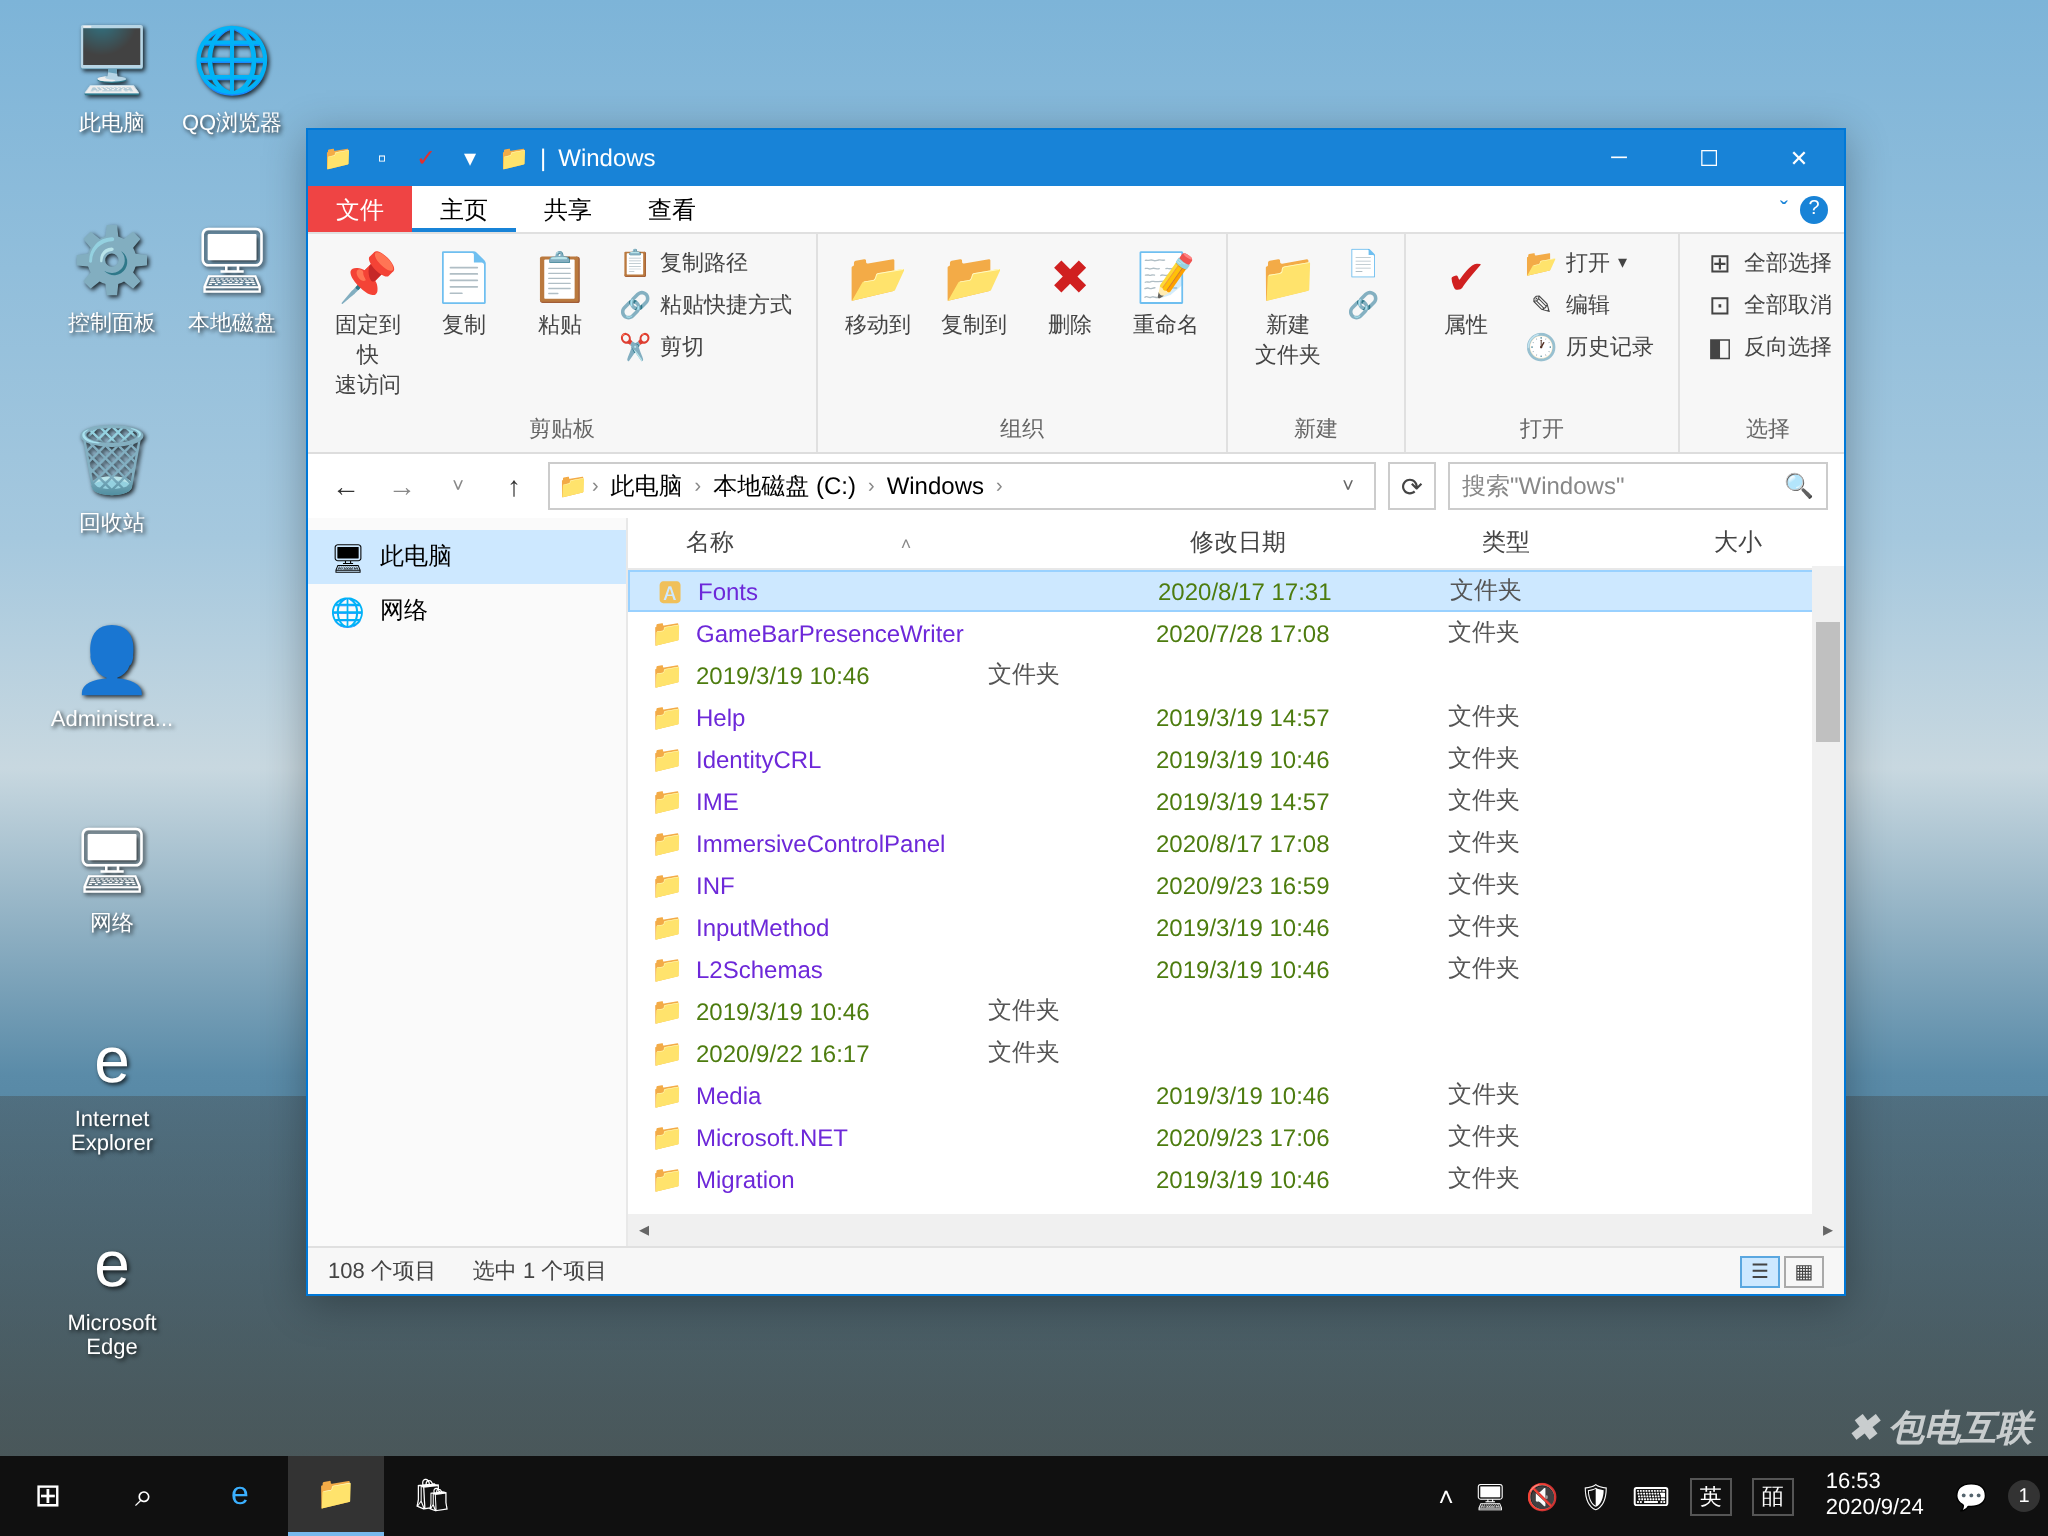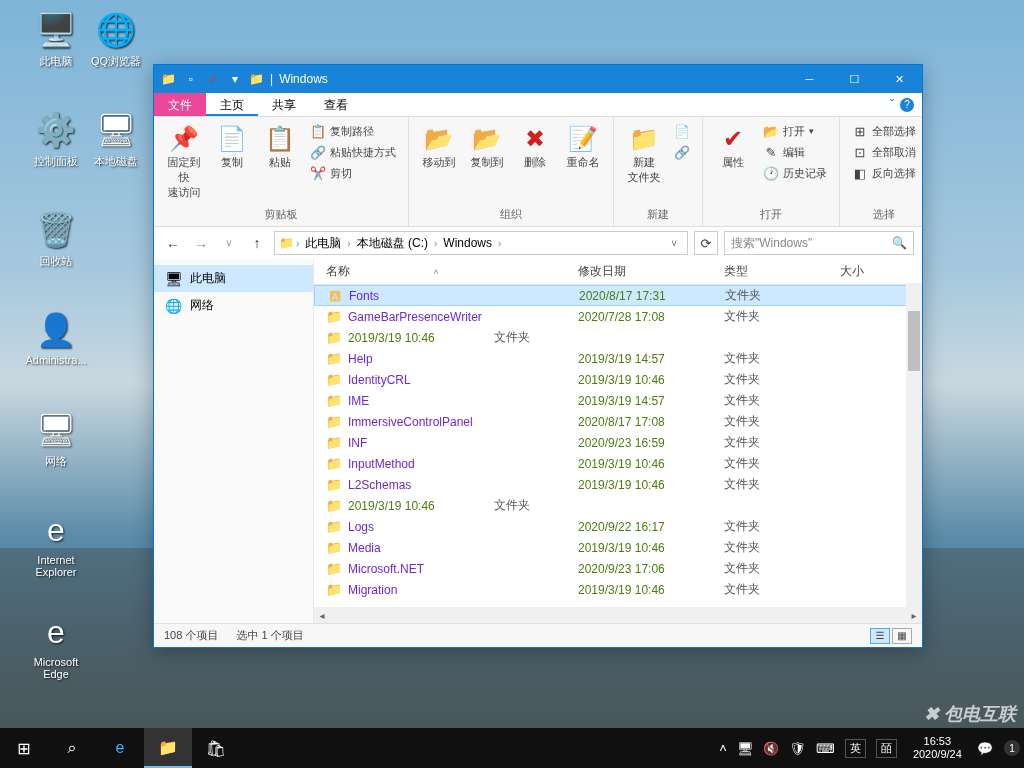--- a/index.html
+++ b/index.html
@@ -12,21 +12,21 @@
 
 .explorer { position: absolute; left: 153px; top: 64px; width: 770px; height: 584px; background: white; border: 1px solid #0078d7; box-shadow: 0 4px 20px rgba(0,0,0,0.3); display: flex; flex-direction: column; }
 .titlebar { height: 28px; background: #1883d7; display: flex; align-items: center; padding-left: 6px; color: white; font-size: 12px; }
 .titlebar .qat-icon { width: 18px; height: 18px; margin-right: 4px; display: inline-flex; align-items: center; justify-content: center; font-size: 12px; }
 .titlebar .title-text { margin-left: 6px; }
 .win-controls { margin-left: auto; display: flex; }
 .win-btn { width: 45px; height: 28px; display: flex; align-items: center; justify-content: center; color: white; font-size: 11px; }
 
 .ribbon-tabs { height: 24px; display: flex; align-items: stretch; font-size: 12px; background: white; border-bottom: 1px solid #e0e0e0; }
 .ribbon-tab { padding: 4px 14px; cursor: pointer; }
-.ribbon-tab.file { background: #ec4899; color: white; }
+.ribbon-tab.file { background: #ef4444; color: white; }
 .ribbon-tab.active { border-bottom: 2px solid #1883d7; }
 .ribbon-help { margin-left: auto; display: flex; align-items: center; padding-right: 8px; gap: 6px; color: #1883d7; }
 
 .ribbon { height: 110px; background: #f7f7f7; display: flex; border-bottom: 1px solid #ddd; }
 .ribbon-group { border-right: 1px solid #e0e0e0; padding: 4px 8px; display: flex; flex-direction: column; font-size: 11px; color: #666; }
 .ribbon-group .group-label { text-align: center; margin-top: auto; color: #666; font-size: 11px; padding-top: 2px; }
 .ribbon-row { display: flex; gap: 4px; align-items: flex-start; }
 .ribbon-btn-large { width: 44px; text-align: center; font-size: 11px; color: #444; padding: 2px; }
 .ribbon-btn-large .ri { height: 32px; display: flex; align-items: center; justify-content: center; font-size: 24px; }
 .ribbon-btn-small { font-size: 11px; color: #444; padding: 2px 4px; display: flex; align-items: center; gap: 4px; white-space: nowrap; }
@@ -44,21 +44,21 @@
 .searchbox { width: 190px; height: 24px; border: 1px solid #ccc; display: flex; align-items: center; padding: 0 6px; font-size: 12px; color: #888; }
 .searchbox .mag { margin-left: auto; color: #666; }
 
 .content-area { flex: 1; display: flex; overflow: hidden; }
 .navpane { width: 160px; border-right: 1px solid #e8e8e8; padding: 6px 0; font-size: 12px; background: #fafafa; }
 .nav-item { padding: 5px 12px; display: flex; align-items: center; gap: 8px; cursor: pointer; }
 .nav-item.selected { background: #cde8ff; }
 .nav-item .ni-icon { width: 16px; height: 16px; display: inline-flex; align-items: center; justify-content: center; font-size: 14px; }
 
 .filelist { flex: 1; display: flex; flex-direction: column; overflow: hidden; position: relative; }
-.columns { display: flex; font-size: 12px; color: #444; border-bottom: 1px solid #e8e8e8; padding: 4px 0 4px 12px; }
+.columns { display: flex; font-size: 12px; color: #444; border-bottom: 1px solid #e8e8e8; padding: 4px 0 4px 12px; justify-content: center; }
 .col-name { width: 252px; }
 .col-date { width: 146px; }
 .col-type { width: 116px; }
 .col-size { width: 48px; }
 .rows { flex: 1; overflow-y: auto; font-size: 12px; }
 .row { display: flex; align-items: center; padding: 2px 0 2px 12px; height: 21px; }
 .row.selected { background: #cde8ff; border: 1px solid #99d1ff; }
 .row .fi { width: 16px; height: 16px; margin-right: 6px; display: inline-flex; align-items: center; justify-content: center; font-size: 13px; color: #f0c05a; }
 .row .rn { width: 230px; color: #6d28d9; }
 .row .rd { width: 146px; color: #4d7c0f; }
@@ -72,21 +72,21 @@
 .statusbar { height: 24px; border-top: 1px solid #e0e0e0; display: flex; align-items: center; font-size: 11px; padding: 0 10px; color: #444; gap: 18px; background: #f7f7f7; }
 .statusbar .view-icons { margin-left: auto; display: flex; gap: 2px; }
 .statusbar .view-icons span { width: 20px; height: 16px; border: 1px solid #aaa; display: inline-flex; align-items: center; justify-content: center; font-size: 10px; }
 .statusbar .view-icons span.active { background: #cde8ff; border-color: #5aa7e0; }
 
 .taskbar { position: absolute; bottom: 0; left: 0; right: 0; height: 40px; background: #101010; display: flex; align-items: center; color: white; font-size: 11px; }
 .tb-btn { width: 48px; height: 40px; display: flex; align-items: center; justify-content: center; font-size: 16px; color: white; }
 .tb-btn.active { background: #333; border-bottom: 2px solid #76b9ed; }
 .tb-tray { margin-left: auto; display: flex; align-items: center; gap: 10px; padding-right: 4px; }
 .tb-tray .tray-icon { font-size: 13px; }
-.tb-clock { text-align: center; line-height: 1.2; padding: 0 6px; }
+.tb-clock { text-align: left; line-height: 1.2; padding: 0 6px; }
 .tb-lang { border: 1px solid #555; padding: 1px 4px; font-size: 11px; }
 </style>
 </head>
 <body>
 
 <div class="desktop">
   <div class="wallpaper-dock"></div>
   <div id="desktop-icons-host">
       <div class="desktop-icon" style="left: 22px; top: 10px;">
         <div class="icon-img">🖥️</div>
@@ -371,21 +371,20 @@
             <span class="rd">2019/3/19 10:46</span>
             <span class="rt">文件夹</span>
           </div>
           <div class="row">
             <span class="fi">📁</span>
             <span class="rd">2019/3/19 10:46</span>
             <span class="rt">文件夹</span>
           </div>
           <div class="row">
             <span class="fi">📁</span>
-            <span class="rn">Logs</span>
             <span class="rd">2020/9/22 16:17</span>
             <span class="rt">文件夹</span>
           </div>
           <div class="row">
             <span class="fi">📁</span>
             <span class="rn">Media</span>
             <span class="rd">2019/3/19 10:46</span>
             <span class="rt">文件夹</span>
           </div>
           <div class="row">

